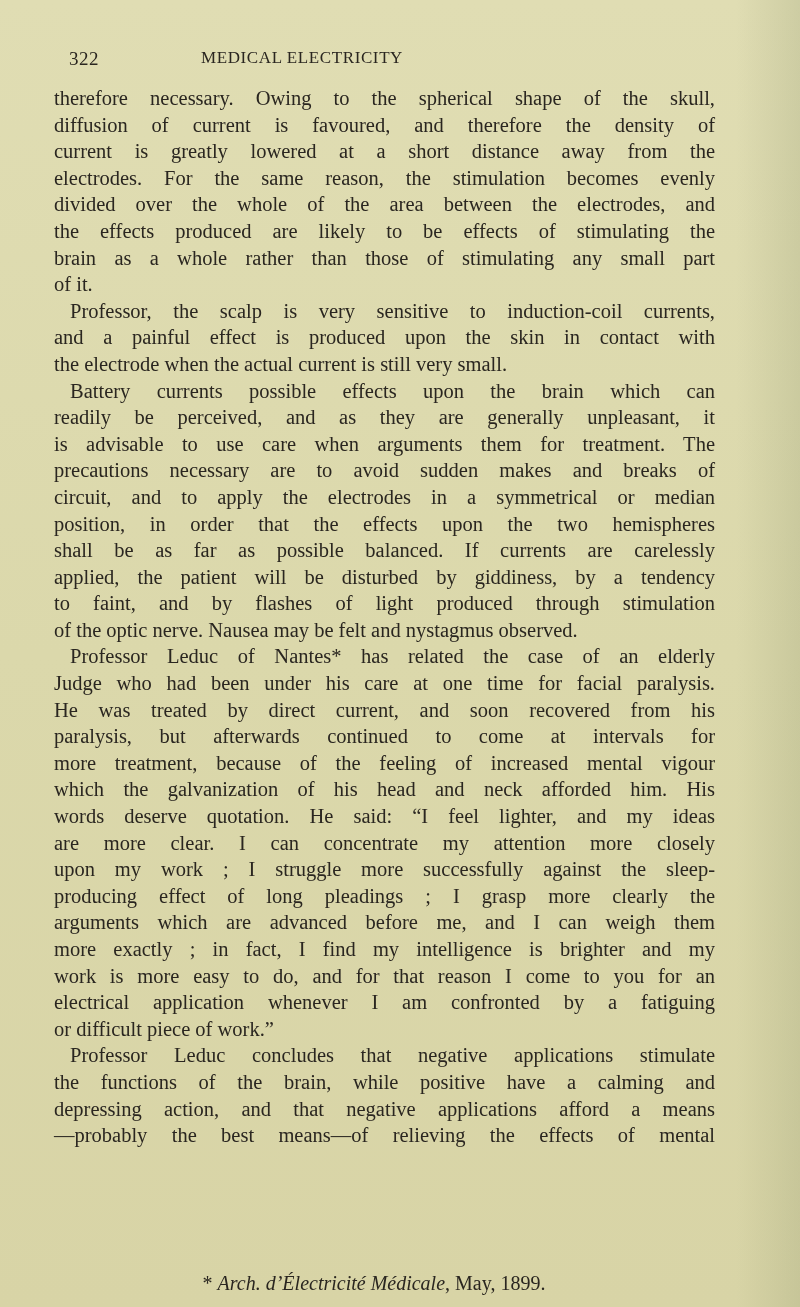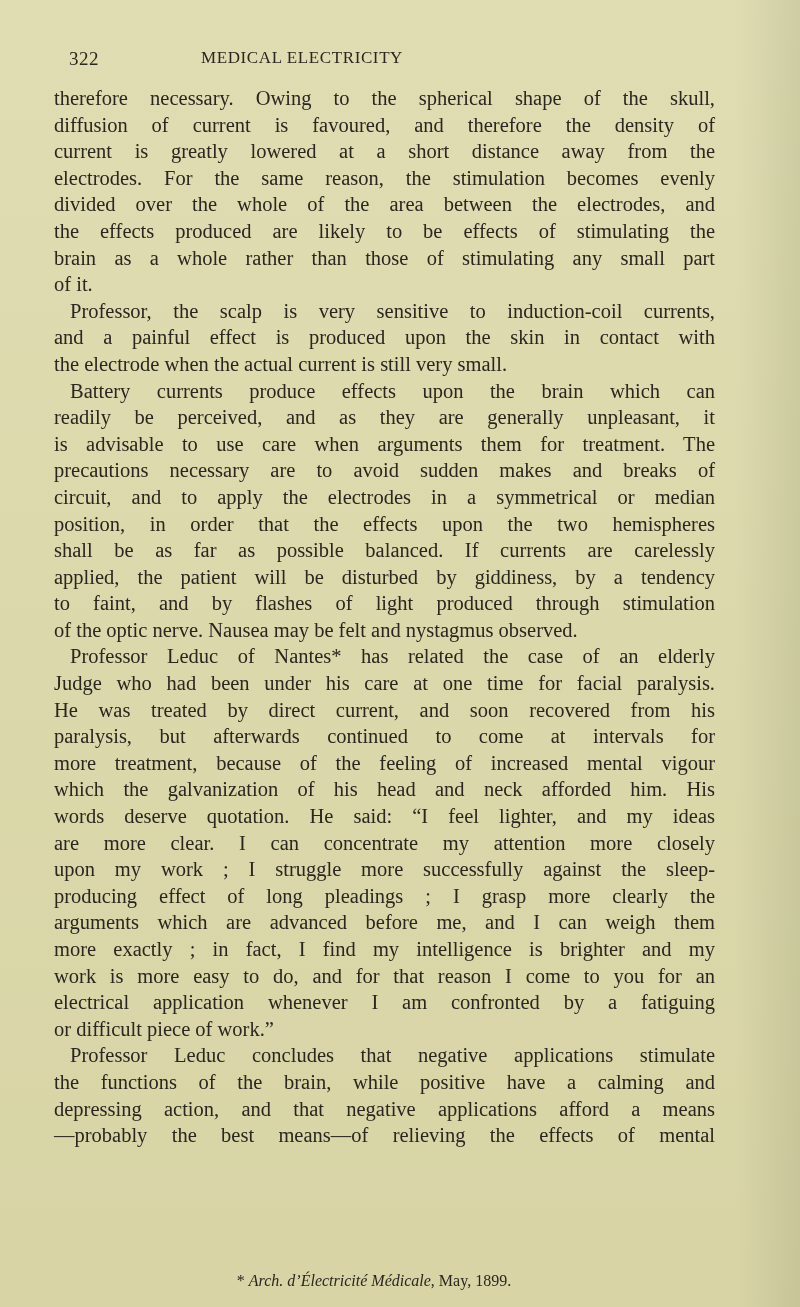--- a/index.html
+++ b/index.html
@@ -65,21 +65,21 @@
     }
     .line.indent {
       padding-left: 16px;
     }
     .footnote {
       position: absolute;
       left: 0;
       width: 748px;
       top: 1272px;
       text-align: center;
-      font-size: 16px;
+      font-size: 20px;
     }
     .footnote .src-italic {
       font-style: italic;
     }
   </style>
 </head>
 <body>
 
 <div class="page">
 
@@ -93,21 +93,21 @@
       <span class="line">diffusion of current is favoured, and therefore the density of</span>
       <span class="line">current is greatly lowered at a short distance away from the</span>
       <span class="line">electrodes.  For the same reason, the stimulation becomes evenly</span>
       <span class="line">divided over the whole of the area between the electrodes, and</span>
       <span class="line">the effects produced are likely to be effects of stimulating the</span>
       <span class="line">brain as a whole rather than those of stimulating any small part</span>
       <span class="line last">of it.</span>
       <span class="line indent">Professor, the scalp is very sensitive to induction-coil currents,</span>
       <span class="line">and a painful effect is produced upon the skin in contact with</span>
       <span class="line last">the electrode when the actual current is still very small.</span>
-      <span class="line indent">Battery currents produce effects upon the brain which can</span>
+      <span class="line indent">Battery currents possible effects upon the brain which can</span>
       <span class="line">readily be perceived, and as they are generally unpleasant, it</span>
       <span class="line">is advisable to use care when arguments them for treatment.  The</span>
       <span class="line">precautions necessary are to avoid sudden makes and breaks of</span>
       <span class="line">circuit, and to apply the electrodes in a symmetrical or median</span>
       <span class="line">position, in order that the effects upon the two hemispheres</span>
       <span class="line">shall be as far as possible balanced.  If currents are carelessly</span>
       <span class="line">applied, the patient will be disturbed by giddiness, by a tendency</span>
       <span class="line">to faint, and by flashes of light produced through stimulation</span>
       <span class="line last">of the optic nerve.  Nausea may be felt and nystagmus observed.</span>
       <span class="line indent">Professor Leduc of Nantes* has related the case of an elderly</span>

